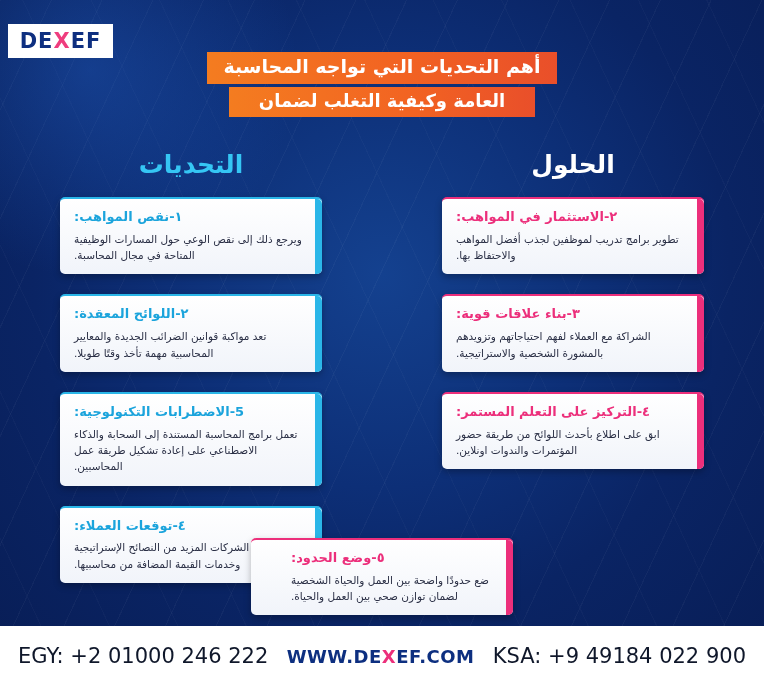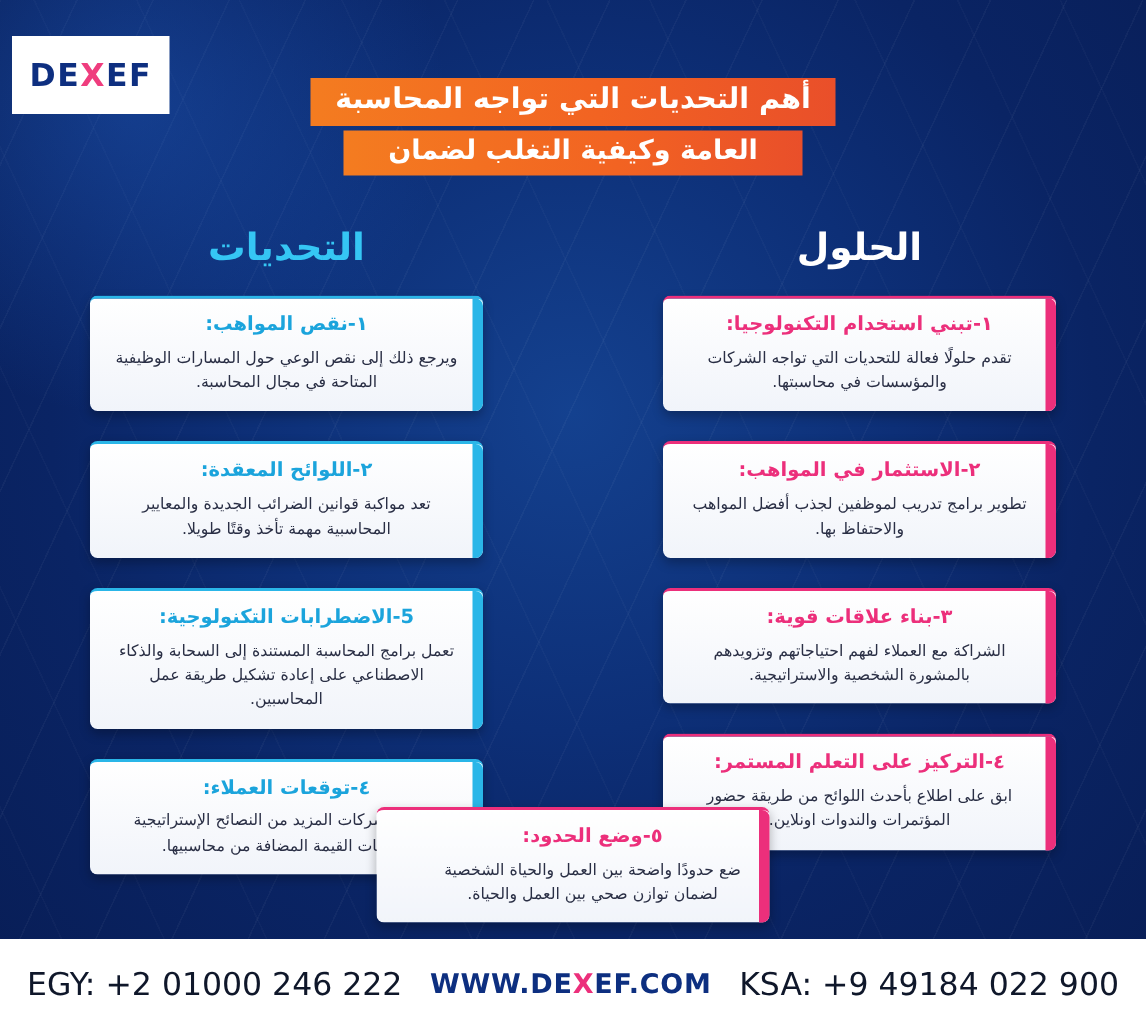--- a/index.html
+++ b/index.html
@@ -28,21 +28,21 @@
   .poster:after{
     content:"";
     position:absolute;left:-120px;top:-140px;width:420px;height:420px;
     background:radial-gradient(circle, rgba(40,110,220,0.35) 0%, rgba(40,110,220,0) 70%);
     pointer-events:none;
   }
 
   
   .logo{
     position:absolute;left:8px;top:24px;
-    width:105px;height:52px;
+    width:105px;height:34px;
     background:#ffffff;
     display:flex;align-items:center;justify-content:center;
     z-index:5;
   }
   .logo-text{
     font-family:"DejaVu Sans","Liberation Sans",sans-serif;
     font-weight:bold;font-size:21px;letter-spacing:1px;
     color:#0e2f80;
     direction:ltr;
   }
@@ -88,21 +88,21 @@
   
   .card{
     position:relative;
     width:262px;
     margin:0 auto 20px auto;
     background:linear-gradient(180deg,#ffffff 0%, #f1f4fa 100%);
     border-radius:5px;
     padding:10px 14px 11px 14px;
     box-sizing:border-box;
     box-shadow:0 3px 7px rgba(0,0,0,0.28);
-    text-align:center;
+    text-align:left;
   }
   .card .bar{
     position:absolute;top:0;bottom:0;width:7px;border-radius:0 5px 5px 0;
   }
   
   .card.blue .bar{right:0;background:#2ab6e8;}
   .card.pink .bar{right:0;background:#ec2f7b;}
   .card.blue{border-top:2px solid #2ab6e8;}
   .card.pink{border-top:2px solid #ec2f7b;}
 
@@ -159,25 +159,20 @@
   <div class="headline">
     <div class="ln ln1">أهم  التحديات التي تواجه المحاسبة</div><br>
     <div class="ln ln2">العامة وكيفية التغلب لضمان</div>
   </div>
 
   <div class="cols">
 
     <div class="col">
       <div class="col-title title-solutions">الحلول</div>
 
-      <div class="card pink">
-        <span class="bar"></span>
-        <h3>١-تبني استخدام التكنولوجيا:</h3>
-        <p>تقدم حلولًا فعالة للتحديات التي تواجه الشركات والمؤسسات في محاسبتها.</p>
-      </div>
 
       <div class="card pink">
         <span class="bar"></span>
         <h3>٢-الاستثمار في المواهب:</h3>
         <p>تطوير برامج تدريب لموظفين لجذب أفضل المواهب والاحتفاظ بها.</p>
       </div>
 
       <div class="card pink">
         <span class="bar"></span>
         <h3>٣-بناء علاقات قوية:</h3>

